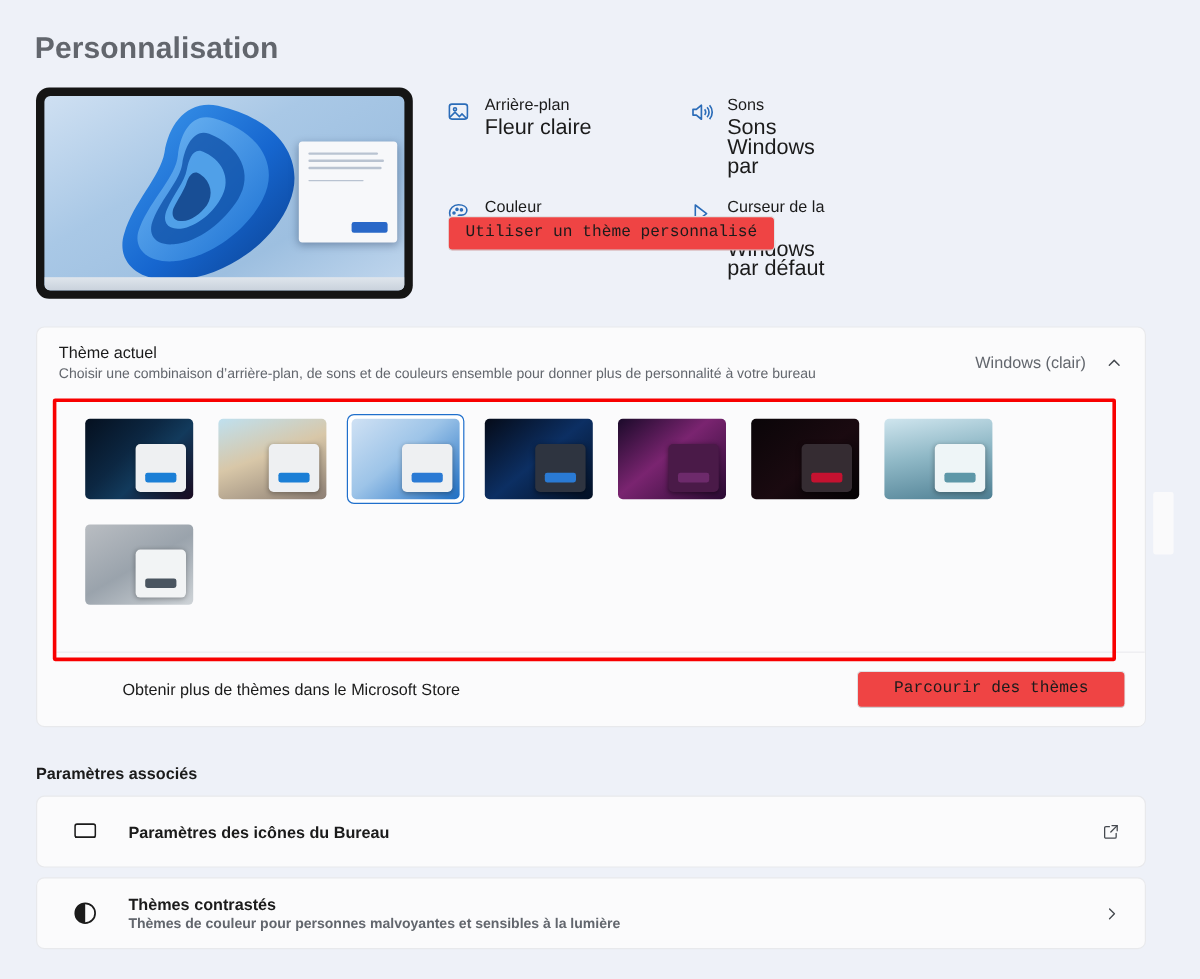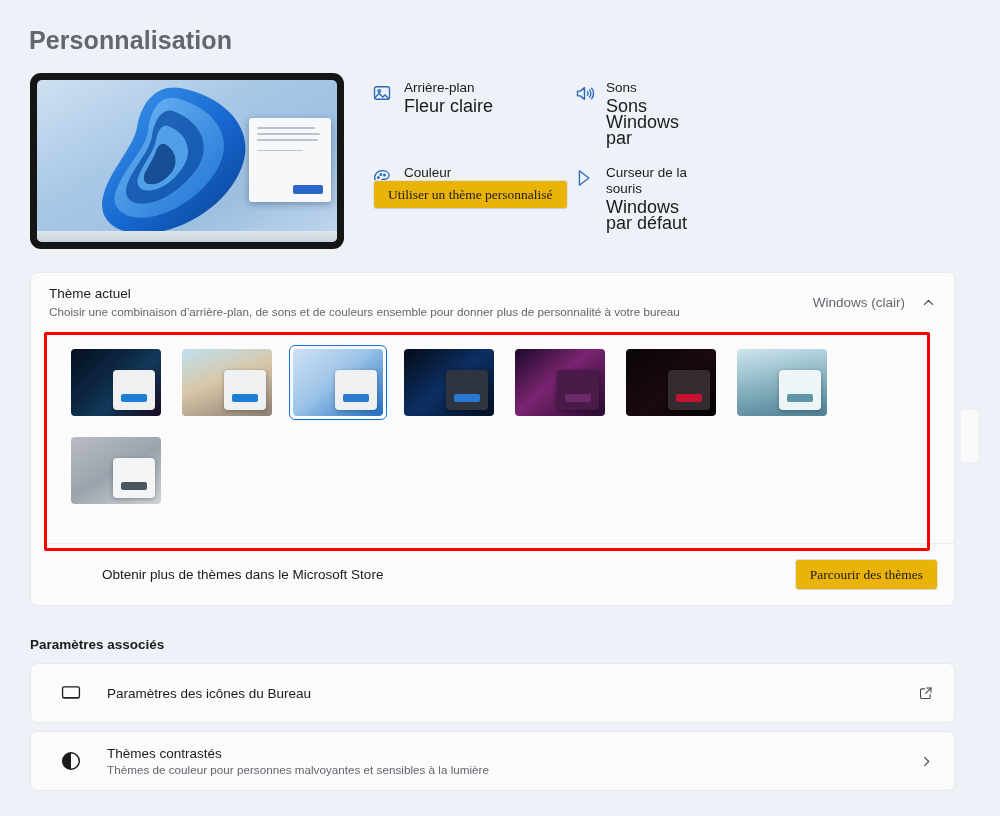--- a/index.html
+++ b/index.html
@@ -80,27 +80,27 @@
     margin-top: 2px;
     display: flex; align-items: center; justify-content: center;
     color: #2b6cb8;
   }
   .prop-text { display: flex; flex-direction: column; gap: 2px; }
   .prop-title { font-size: 13.5px; color: #1b1b1b; line-height: 16px; }
   .prop-sub { font-size: 18px; color: #1b1b1b; line-height: 16px; }
 
   .btn {
     display: inline-flex; align-items: center; justify-content: center;
-    background: #eab308;
+    background: #ef4444;
     border: 1px solid #e0e1e4;
     border-bottom-color: #cfd0d3;
     border-radius: 4px;
     font-size: 13.5px; color: #1b1b1b;
     cursor: pointer;
-    font-family: Liberation Serif, serif;
+    font-family: Liberation Mono, monospace;
   }
   .btn-custom-theme {
     position: absolute; left: 373px; top: 180px;
     height: 29px; padding: 0 14px;
   }
 
   
   .card {
     background: #fbfbfc;
     border: 1px solid #e8e9ec;
@@ -158,33 +158,34 @@
   
   .store-row {
     position: absolute; left: 16px; bottom: 0;
     width: 100%; height: 62px;
     border-top: 1px solid #ebecef;
     display: flex; align-items: center; justify-content: space-between;
     padding: 0 32px 0 55px;
     background: #fbfbfc;
   }
   .store-label { font-size: 13.5px; color: #1b1b1b; }
-  .btn-browse { height: 31px; padding: 0 14px; text-align: right; }
+  .btn-browse { height: 31px; padding: 0 30px; text-align: right; }
 
   
   .related-heading {
     position: absolute; left: 30px; top: 637px;
     font-size: 13.5px; font-weight: 600; color: #1b1b1b;
   }
   .rel-card {
     position: absolute; left: 30px;
     width: 925px;
     display: flex; align-items: center;
     padding: 0 20px 0 26px;
     cursor: pointer;
+    font-weight: bold;
   }
   .rel-card-1 { top: 663px; height: 60px; }
   .rel-card-2 { top: 731px; height: 60px; }
   .rel-icon {
     width: 28px; flex: 0 0 28px;
     display: flex; align-items: center; justify-content: center;
     color: #1b1b1b;
   }
   .rel-text { margin-left: 22px; flex: 1; display: flex; flex-direction: column; gap: 2px;}
   .rel-title { font-size: 13.5px; color: #1b1b1b; }

